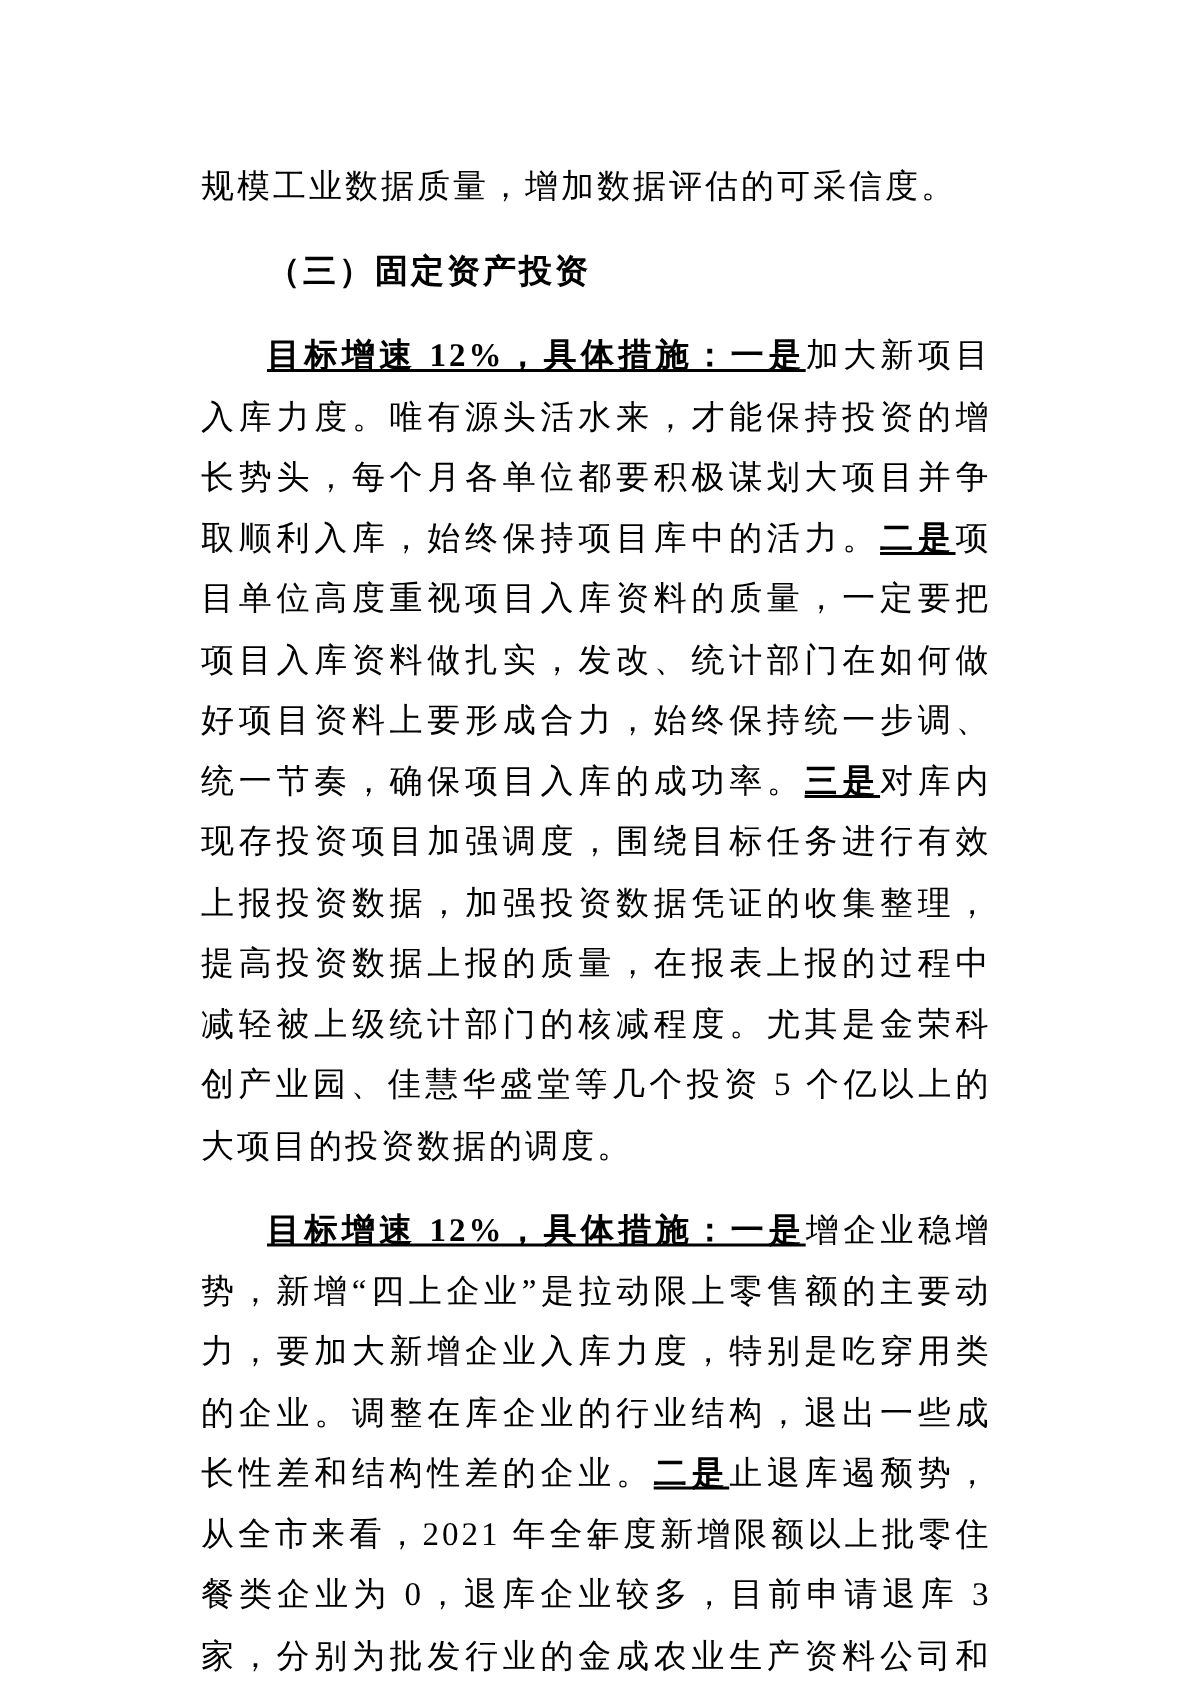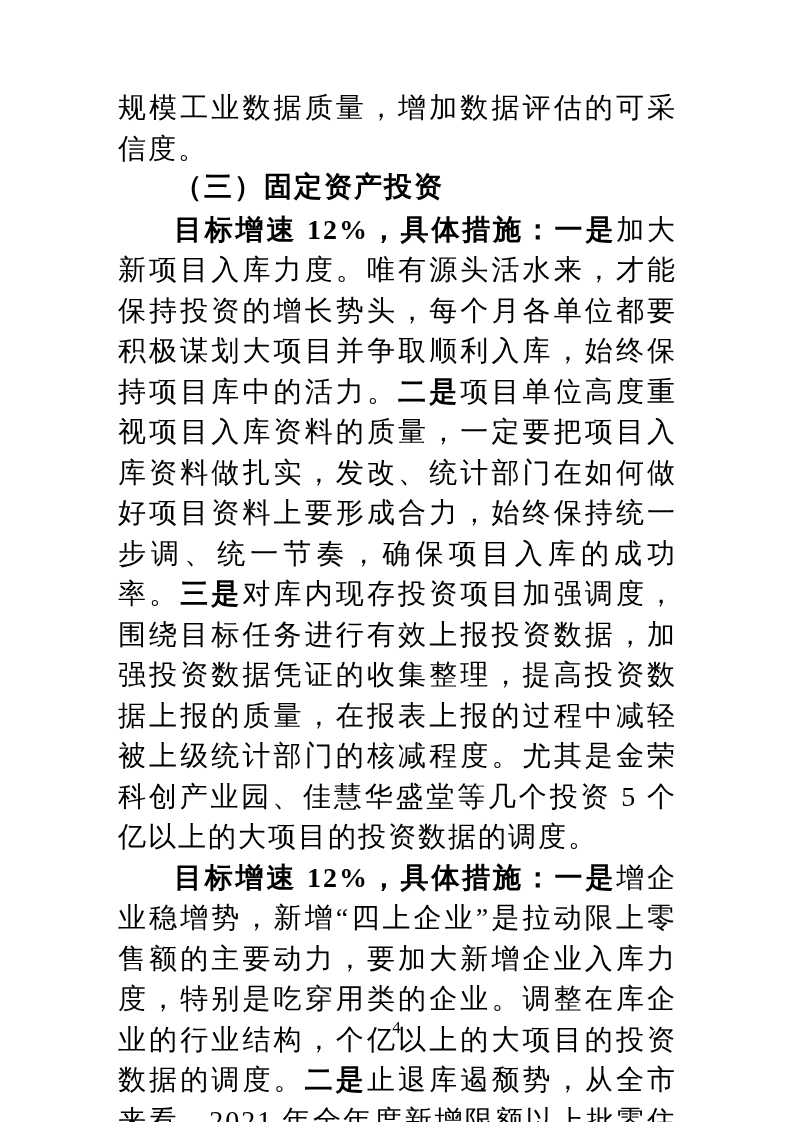--- a/index.html
+++ b/index.html
@@ -16,44 +16,44 @@
     color: #000000;
     overflow: hidden;
   }
   .content {
     position: absolute;
     left: 118px;
     top: 88px;
     width: 559px;
   }
   .para, .heading {
-    margin: 0;
+    margin: 16px;
     padding: 0;
-    font-size: 28px;
+    font-size: 22px;
     line-height: 40.5px;
     letter-spacing: 2px;
     text-align: justify;
     text-align-last: left;
     text-justify: inter-character;
     word-break: break-all;
   }
   .para {
     text-indent: 2em;
     font-weight: normal;
   }
   .para.no-indent {
     text-indent: 0;
   }
   .heading {
     font-weight: bold;
     text-indent: 2em;
-    font-family: Liberation Mono, monospace;
   }
   .b {
     font-weight: bold;
+    text-decoration: underline;
   }
   .footer {
     position: absolute;
     left: 0;
     top: 1016px;
     width: 793px;
     text-align: center;
     font-size: 17px;
     line-height: 24px;
     letter-spacing: 0;
@@ -66,18 +66,18 @@
 <div class="page">
   <div class="content">
 
     <p class="para no-indent"><span>规模工业数据质量，增加数据评估的可采信度。</span></p>
 
     <h2 class="heading">（三）固定资产投资</h2>
 
     <p class="para"><span class="b">目标增速 12%，具体措施：一是</span><span>加大新项目入库力度。唯有源头活水来，才能保持投资的增长势头，每个月各单位都要积极谋划大项目并争取顺利入库，始终保持项目库中的活力。</span><span class="b">二是</span><span>项目单位高度重视项目入库资料的质量，一定要把项目入库资料做扎实，发改、统计部门在如何做好项目资料上要形成合力，始终保持统一步调、统一节奏，确保项目入库的成功率。</span><span class="b">三是</span><span>对库内现存投资项目加强调度，围绕目标任务进行有效上报投资数据，加强投资数据凭证的收集整理，提高投资数据上报的质量，在报表上报的过程中减轻被上级统计部门的核减程度。尤其是金荣科创产业园、佳慧华盛堂等几个投资 5 个亿以上的大项目的投资数据的调度。</span></p>
 
 
-    <p class="para"><span class="b">目标增速 12%，具体措施：一是</span><span>增企业稳增势，新增“四上企业”是拉动限上零售额的主要动力，要加大新增企业入库力度，特别是吃穿用类的企业。调整在库企业的行业结构，个亿以上的大项目的投资数据的调度。</span><span class="b">二是</span><span>止退库遏颓势，从全市来看，2021 年全年度新增限额以上批零住餐类企业为 0，退库企业较多，目前申请退库 3 家，分别为批发行业的金成农业生产资料公司和绿城绿化苗木公司，住宿行业的豪京和一酒店。现有库内企业如安江大华宾馆、永发有机果业公司相关负责人也有强烈的退库意愿，在当前缺乏相应政策</span></p>
+    <p class="para"><span class="b">目标增速 12%，具体措施：一是</span><span>增企业稳增势，新增“四上企业”是拉动限上零售额的主要动力，要加大新增企业入库力度，特别是吃穿用类的企业。调整在库企业的行业结构，退出一些成长性差和结构性差的企业。</span><span class="b">二是</span><span>止退库遏颓势，从全市来看，2021 年全年度新增限额以上批零住餐类企业为 0，退库企业较多，目前申请退库 3 家，分别为批发行业的金成农业生产资料公司和绿城绿化苗木公司，住宿行业的豪京和一酒店。现有库内企业如安江大华宾馆、永发有机果业公司相关负责人也有强烈的退库意愿，在当前缺乏相应政策</span></p>
 
   </div>
 
   <div class="footer">4</div>
 </div>
 
 </body></html>

